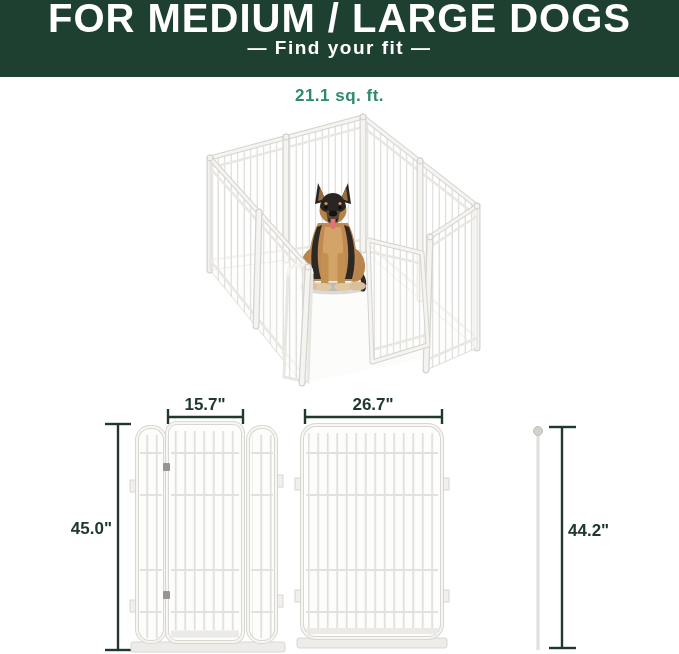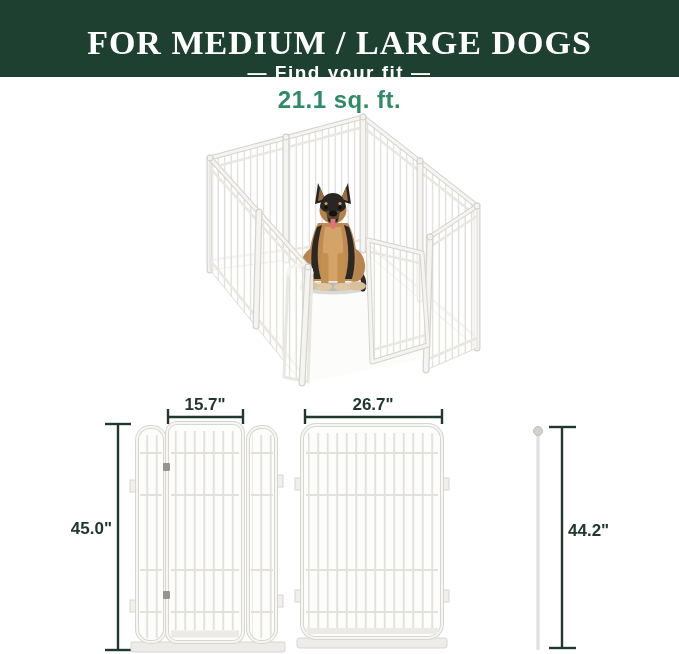--- a/index.html
+++ b/index.html
@@ -5,28 +5,28 @@
   html,body{margin:0;padding:0;background:#fff;}
   .page{
     position:relative;width:679px;height:654px;overflow:hidden;background:#ffffff;
     font-family:"Liberation Sans",sans-serif;
   }
   .header{
     position:absolute;left:0;top:0;width:679px;height:77px;
     background:#1d4030;color:#ffffff;text-align:center;
   }
   .header .title{
-    margin-top:25px;font-size:34px;font-weight:800;letter-spacing:1px;line-height:36px;font-family:Liberation Serif, serif;
+    margin-top:0;font-size:40px;font-weight:800;letter-spacing:1px;line-height:36px;
   }
   .header .subtitle{
     margin-top:1px;font-size:19px;font-weight:600;letter-spacing:1.5px;
   }
   .area-label{
     position:absolute;left:0;top:86px;width:679px;text-align:center;
-    color:#2f8a67;font-size:24px;font-weight:700;letter-spacing:.5px;
+    color:#2f8a67;font-size:17px;font-weight:700;letter-spacing:.5px;
   }
   .pen-svg{position:absolute;left:150px;top:105px;}
   .dims-svg{position:absolute;left:0;top:390px;}
   .dim-line{stroke:#20382d;stroke-width:2.4;}
   .dim-text{fill:#20382d;font-family:"Liberation Sans",sans-serif;font-size:17px;font-weight:700;}
   .tube{stroke:#d7d6d1;stroke-width:4;fill:#fdfdfc;}
   .tube-hi{stroke:#f7f6f3;stroke-width:2;fill:none;}
   .rail{stroke:#e2e1dc;stroke-width:2;}
   .tab{fill:#f1f0ec;stroke:#d7d6d1;stroke-width:1;}
   .post-g{stroke:#d4d3ce;stroke-width:7;stroke-linecap:round;}

